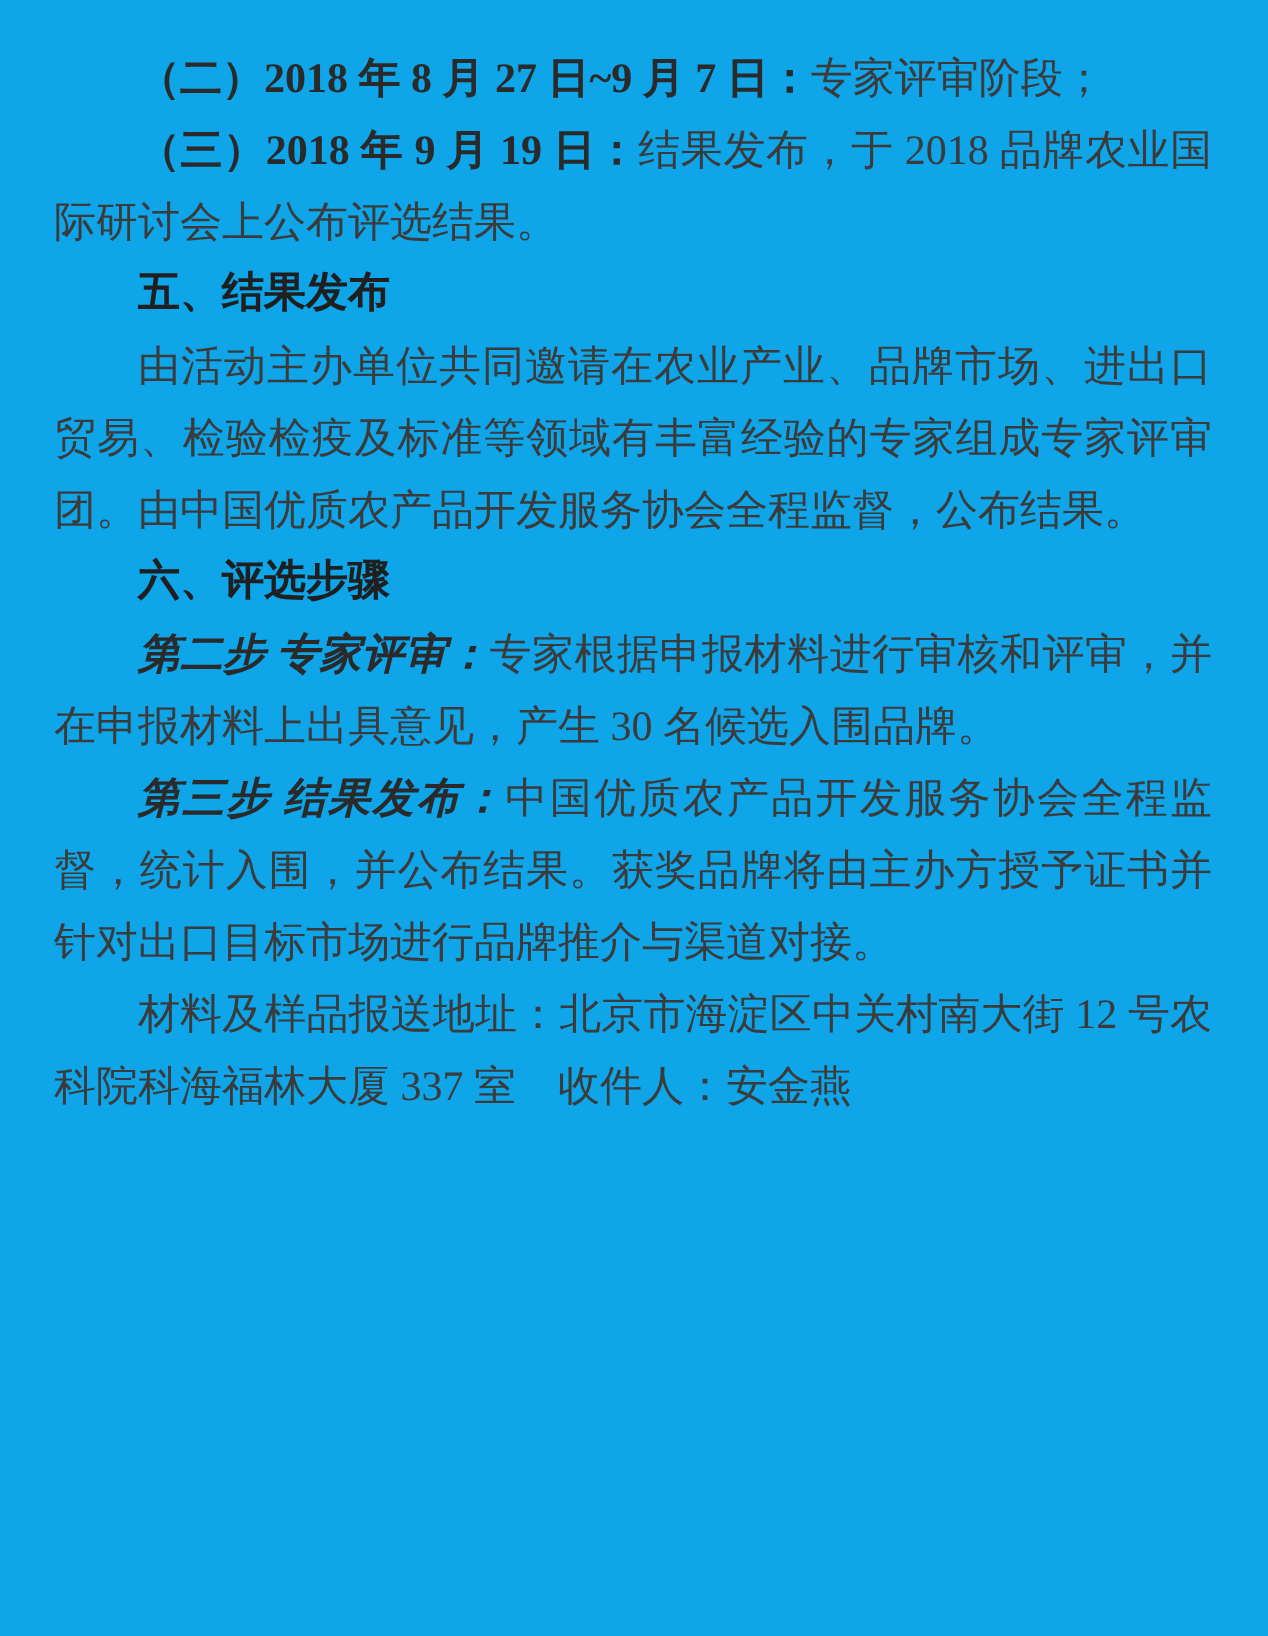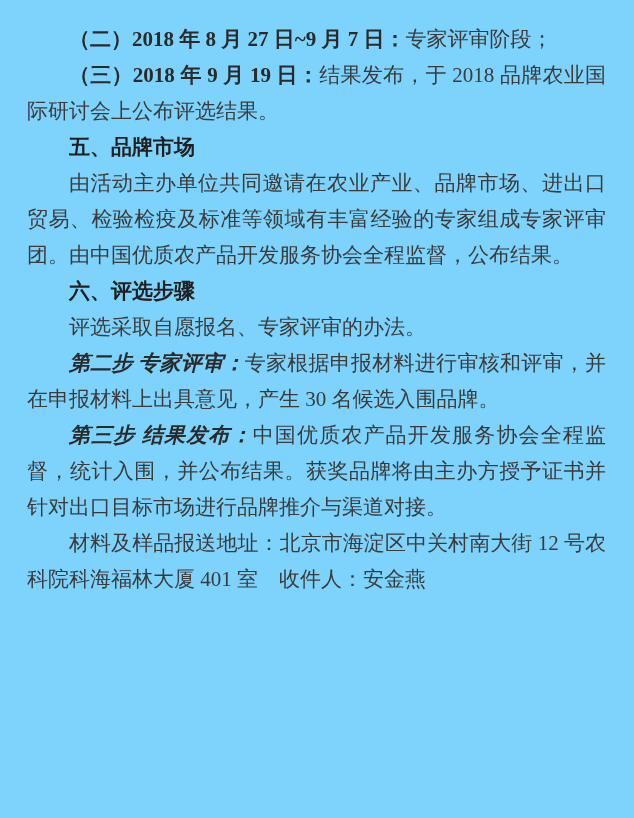--- a/index.html
+++ b/index.html
@@ -7,21 +7,21 @@
     width: 634px;
     height: 818px;
     background: #ffffff;
     overflow: hidden;
   }
   .page {
     box-sizing: border-box;
     width: 634px;
     height: 818px;
     padding: 21px 28px 0 27px;
-    background: #7dd3fc;
+    background: #0ea5e9;
     font-family: "Liberation Serif", "DejaVu Serif", serif;
     color: #3b3b3b;
     font-size: 21px;
     line-height: 36px;
   }
   p {
     margin: 0;
     text-indent: 2em;
     text-align: justify;
     text-justify: inter-ideograph;
@@ -51,31 +51,30 @@
 </style>
 </head>
 <body>
 
 <div class="page">
 
   <p><span class="run-bold">（二）2018 年 8 月 27 日~9 月 7 日：</span><span>专家评审阶段；</span></p>
 
   <p><span class="run-bold">（三）2018 年 9 月 19 日：</span><span>结果发布，于 2018 品牌农业国际研讨会上公布评选结果。</span></p>
 
-  <h2>五、品牌市场</h2>
+  <h2>五、结果发布</h2>
 
   <p>由活动主办单位共同邀请在农业产业、品牌市场、进出口贸易、检验检疫及标准等领域有丰富经验的专家组成专家评审团。由中国优质农产品开发服务协会全程监督，公布结果。</p>
 
   <h2>六、评选步骤</h2>
 
-  <p>评选采取自愿报名、专家评审的办法。</p>
 
 
   <p><span class="run-bolditalic">第二步 专家评审：</span><span>专家根据申报材料进行审核和评审，并在申报材料上出具意见，产生 30 名候选入围品牌。</span></p>
 
   <p><span class="run-bolditalic">第三步 结果发布：</span><span>中国优质农产品开发服务协会全程监督，统计入围，并公布结果。获奖品牌将由主办方授予证书并针对出口目标市场进行品牌推介与渠道对接。</span></p>
 
 
-  <p>材料及样品报送地址：北京市海淀区中关村南大街 12 号农科院科海福林大厦 401 室　收件人：安金燕</p>
+  <p>材料及样品报送地址：北京市海淀区中关村南大街 12 号农科院科海福林大厦 337 室　收件人：安金燕</p>
 
 
 
 </div>
 
 </body></html>

